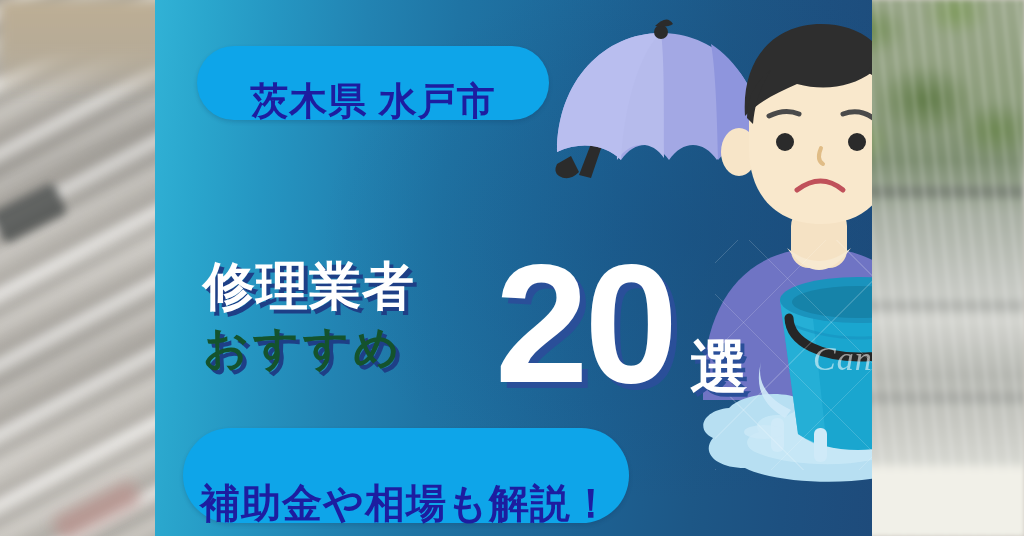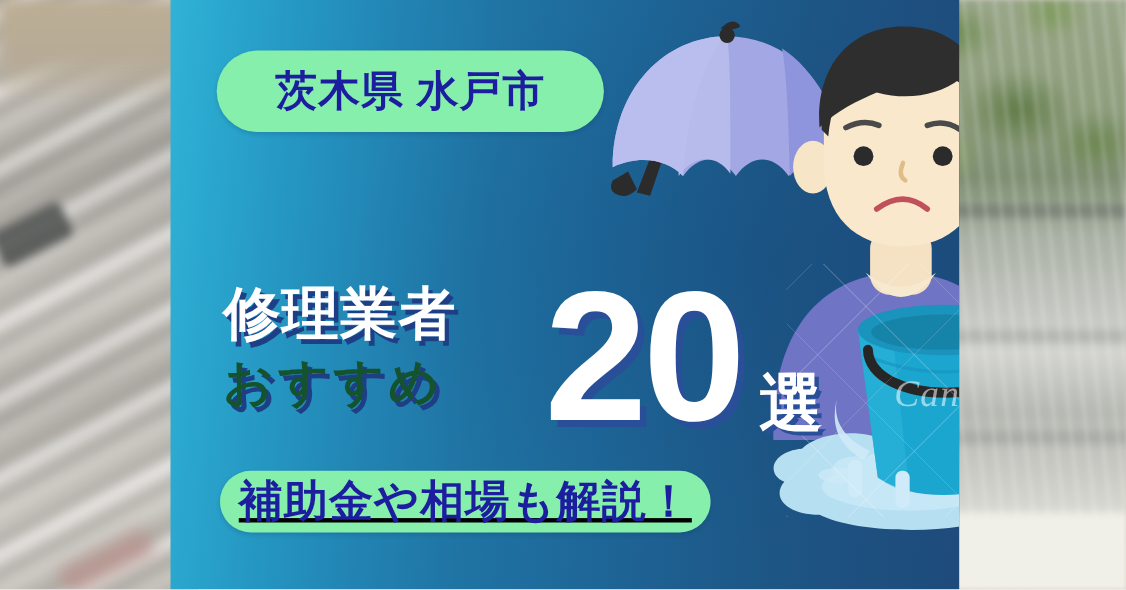--- a/index.html
+++ b/index.html
@@ -141,34 +141,34 @@
 
   
   .content {
     position: absolute;
     left: 155px; top: 0;
     width: 717px; height: 536px;
   }
 
   .pill {
     position: absolute;
-    background: #86efac;
+    background: #0ea5e9;
     border-radius: 999px;
     display: flex;
-    align-items: center;
+    align-items: flex-end;
     justify-content: center;
     box-shadow: 0 2px 4px rgba(10,40,70,0.18);
   }
   .pill-top {
     left: 42px; top: 46px;
     width: 352px; height: 74px;
   }
   .pill-bottom {
-    left: 45px; top: 428px;
-    width: 446px; height: 56px; text-decoration: underline;
+    left: 28px; top: 428px;
+    width: 446px; height: 95px;
   }
   .pill-text {
     color: #1d1da0;
     font-weight: bold;
     letter-spacing: 1px;
     white-space: nowrap;
     line-height: 1;
   }
   .pill-top .pill-text { font-size: 38px; }
   .pill-bottom .pill-text { font-size: 40px; }

